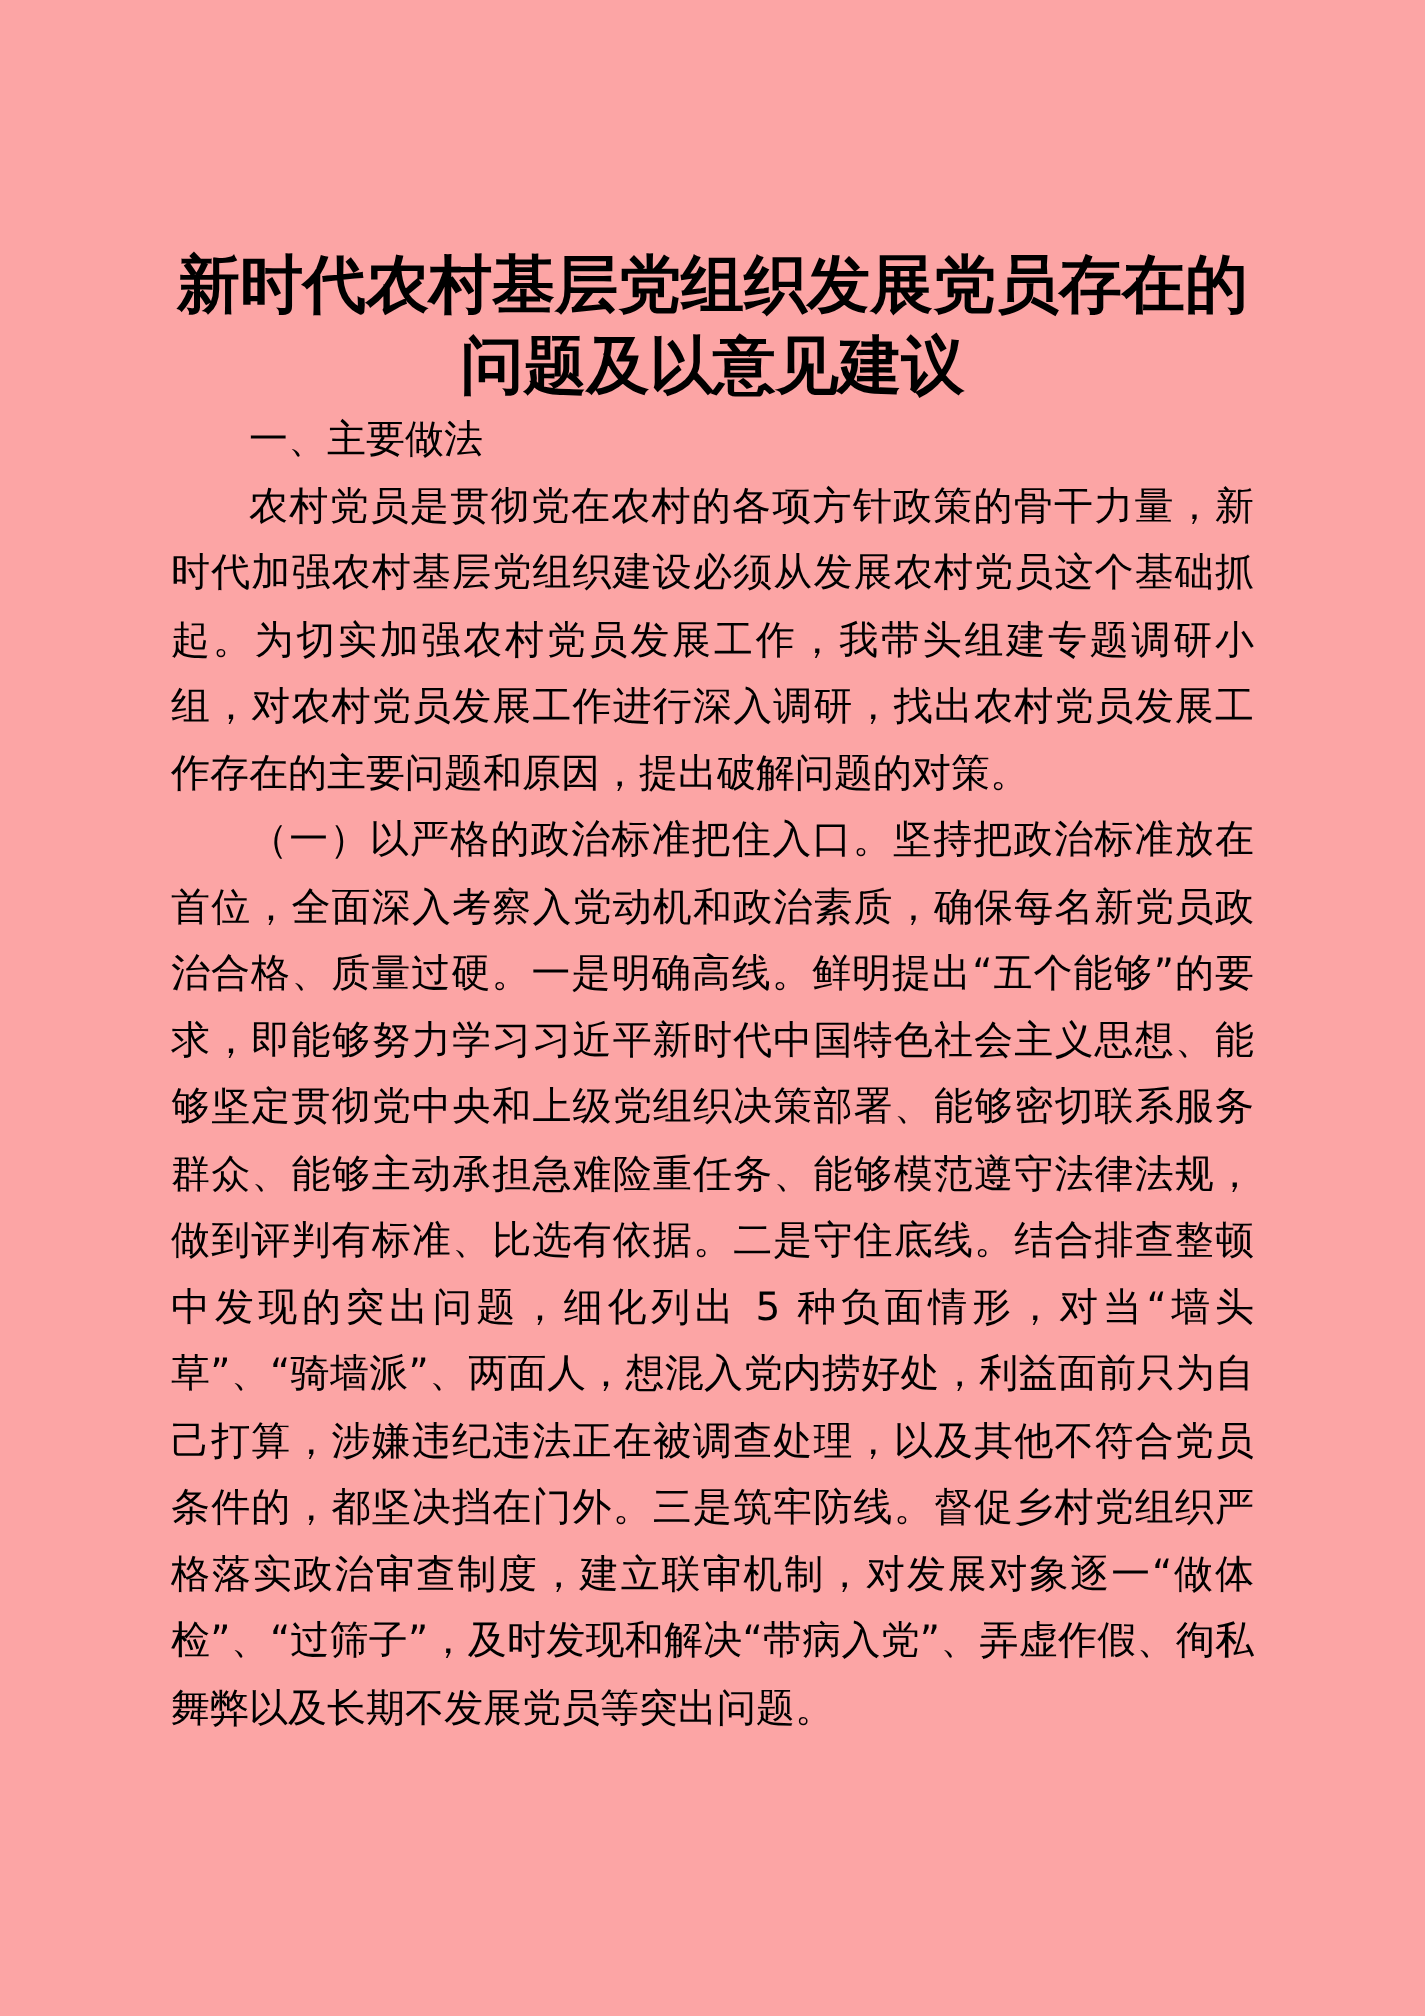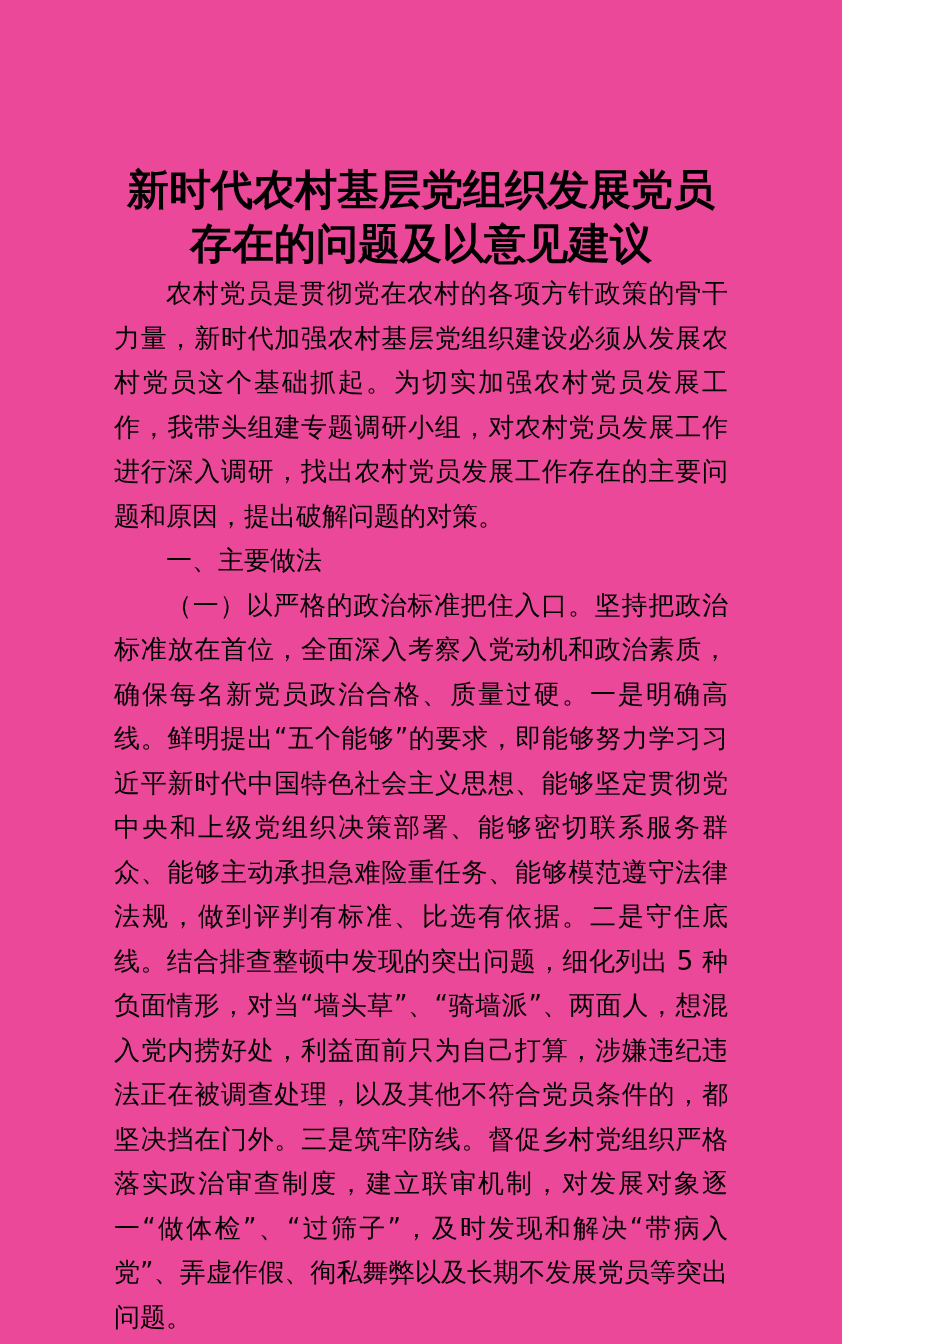--- a/index.html
+++ b/index.html
@@ -2,23 +2,23 @@
 <html><head>
 <meta charset="utf-8">
 <style>
   html, body {
     margin: 0;
     padding: 0;
     background: #ffffff;
   }
   .page {
     position: relative;
-    width: 842px;
+    width: 950px;
     height: 1344px;
-    background: #ec4899;
+    background: #fca5a5;
     color: #000000;
     overflow: hidden;
     box-sizing: border-box;
   }
   .content {
     box-sizing: border-box;
     padding: 163px 114px 0 114px;
   }
   .doc-title {
     margin: 0;
@@ -47,18 +47,18 @@
     overflow-wrap: break-word;
   }
 </style>
 </head>
 <body>
 
 <div class="page">
   <div class="content">
     <h1 class="doc-title">新时代农村基层党组织发展党员存在的问题及以意见建议</h1>
     <div class="doc-body">
+      <p>一、主要做法</p>
       <p>农村党员是贯彻党在农村的各项方针政策的骨干力量，新时代加强农村基层党组织建设必须从发展农村党员这个基础抓起。为切实加强农村党员发展工作，我带头组建专题调研小组，对农村党员发展工作进行深入调研，找出农村党员发展工作存在的主要问题和原因，提出破解问题的对策。</p>
-      <p>一、主要做法</p>
       <p>（一）以严格的政治标准把住入口。坚持把政治标准放在首位，全面深入考察入党动机和政治素质，确保每名新党员政治合格、质量过硬。一是明确高线。鲜明提出“五个能够”的要求，即能够努力学习习近平新时代中国特色社会主义思想、能够坚定贯彻党中央和上级党组织决策部署、能够密切联系服务群众、能够主动承担急难险重任务、能够模范遵守法律法规，做到评判有标准、比选有依据。二是守住底线。结合排查整顿中发现的突出问题，细化列出 5 种负面情形，对当“墙头草”、“骑墙派”、两面人，想混入党内捞好处，利益面前只为自己打算，涉嫌违纪违法正在被调查处理，以及其他不符合党员条件的，都坚决挡在门外。三是筑牢防线。督促乡村党组织严格落实政治审查制度，建立联审机制，对发展对象逐一“做体检”、“过筛子”，及时发现和解决“带病入党”、弄虚作假、徇私舞弊以及长期不发展党员等突出问题。</p>
     </div>
   </div>
 </div>
 
 </body></html>

